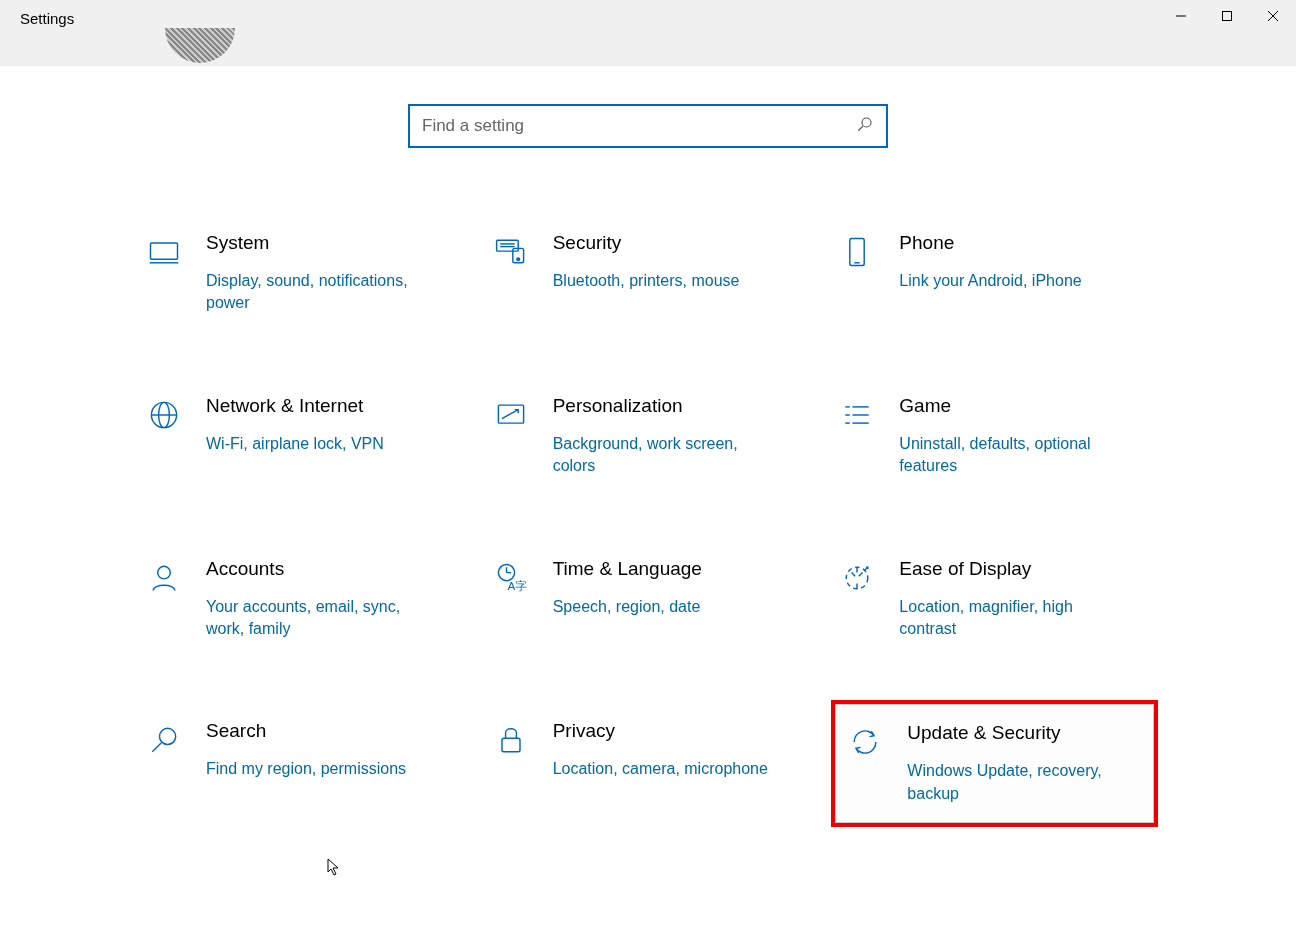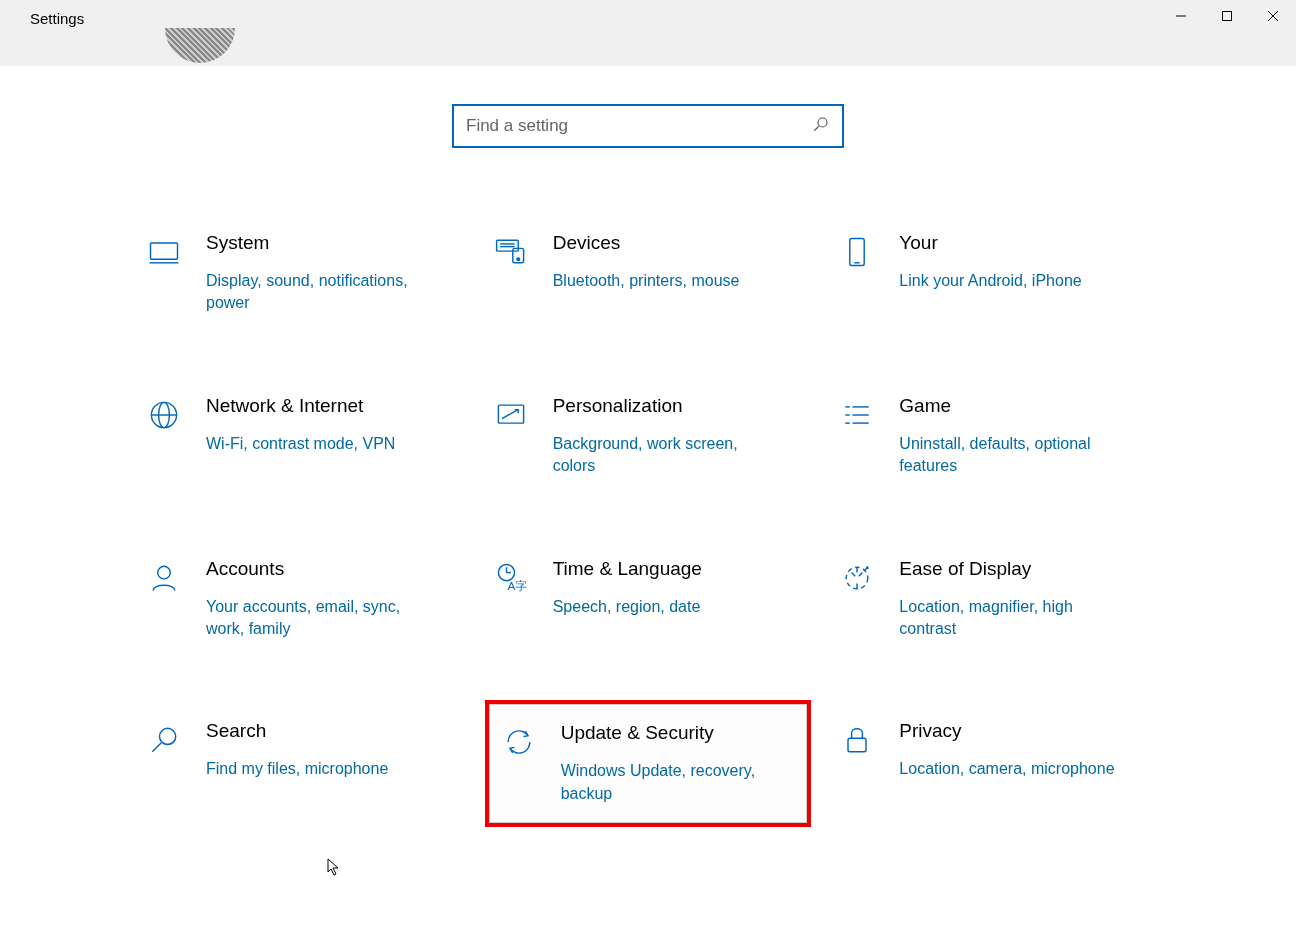--- a/index.html
+++ b/index.html
@@ -17,21 +17,21 @@
     .title-bar {
       height: 66px;
       background: #f0f0f0;
       display: flex;
       align-items: flex-start;
       justify-content: space-between;
       position: relative;
     }
     .title-text {
       font-size: 15px;
-      padding: 10px 30px;
+      padding: 10px 20px;
       color: #000;
     }
     .window-controls {
       display: flex;
       align-items: flex-start;
       height: 40px;
     }
     .win-btn {
       width: 46px;
       height: 32px;
@@ -56,21 +56,21 @@
       background: repeating-linear-gradient(45deg, #888 0 2px, #ccc 2px 4px);
       transform: translateY(-50%);
     }
     .content {
       padding-top: 38px;
       display: flex;
       flex-direction: column;
       align-items: center;
     }
     .search-box {
-      width: 392px;
+      width: 480px;
       height: 44px;
       border: 2px solid #0067c0;
       display: flex;
       align-items: center;
       padding: 0 12px;
       justify-content: space-between;
     }
     .search-box input {
       border: none;
       outline: none;
@@ -200,47 +200,47 @@
           <div class="icon-slot">
             <svg viewBox="0 0 40 40">
               <rect x="4" y="7" width="24" height="12" rx="1"></rect>
               <rect x="22" y="16" width="12" height="16" rx="2"></rect>
               <circle cx="28" cy="28" r="1.5" fill="#0067c0"></circle>
               <line x1="8" y1="11" x2="24" y2="11"></line>
               <line x1="8" y1="14" x2="24" y2="14"></line>
             </svg>
           </div>
           <div class="cat-text">
-            <div class="cat-title">Devices</div>
+            <div class="cat-title">Security</div>
             <div class="cat-desc">Bluetooth, printers, mouse</div>
           </div>
         </div>
         <div class="category">
           <div class="icon-slot">
             <svg viewBox="0 0 40 40">
               <rect x="12" y="5" width="16" height="30" rx="2"></rect>
               <line x1="17" y1="32" x2="23" y2="32"></line>
             </svg>
           </div>
           <div class="cat-text">
-            <div class="cat-title">Your</div>
+            <div class="cat-title">Phone</div>
             <div class="cat-desc">Link your Android, iPhone</div>
           </div>
         </div>
         <div class="category">
           <div class="icon-slot">
             <svg viewBox="0 0 40 40">
               <circle cx="20" cy="20" r="14"></circle>
               <ellipse cx="20" cy="20" rx="6" ry="14"></ellipse>
               <line x1="6" y1="20" x2="34" y2="20"></line>
             </svg>
           </div>
           <div class="cat-text">
             <div class="cat-title">Network &amp; Internet</div>
-            <div class="cat-desc">Wi-Fi, contrast mode, VPN</div>
+            <div class="cat-desc">Wi-Fi, airplane lock, VPN</div>
           </div>
         </div>
         <div class="category">
           <div class="icon-slot">
             <svg viewBox="0 0 40 40">
               <rect x="6" y="9" width="28" height="20" rx="1"></rect>
               <path d="M10 24 L28 14"></path>
               <path d="M24 14 L28 14 L28 18"></path>
             </svg>
           </div>
@@ -309,48 +309,48 @@
         </div>
         <div class="category">
           <div class="icon-slot">
             <svg viewBox="0 0 40 40">
               <circle cx="24" cy="16" r="9"></circle>
               <line x1="17" y1="23" x2="7" y2="33"></line>
             </svg>
           </div>
           <div class="cat-text">
             <div class="cat-title">Search</div>
-            <div class="cat-desc">Find my files, microphone</div>
+            <div class="cat-desc">Find my region, permissions</div>
+          </div>
+        </div>
+        <div class="category">
+          <div class="icon-slot">
+            <svg viewBox="0 0 40 40">
+              <rect x="10" y="18" width="20" height="15" rx="2"></rect>
+              <path d="M14 18 L14 12 C14 6 26 6 26 12 L26 18"></path>
+            </svg>
+          </div>
+          <div class="cat-text">
+            <div class="cat-title">Privacy</div>
+            <div class="cat-desc">Location, camera, microphone</div>
           </div>
         </div>
         <div class="category highlighted">
           <div class="icon-slot">
             <svg viewBox="0 0 40 40">
               <path d="M8 20 A12 12 0 0 1 30 13"></path>
               <path d="M27 8 L30 13 L25 14"></path>
               <path d="M32 20 A12 12 0 0 1 10 27"></path>
               <path d="M13 32 L10 27 L15 26"></path>
             </svg>
           </div>
           <div class="cat-text">
             <div class="cat-title">Update &amp; Security</div>
             <div class="cat-desc">Windows Update, recovery, backup</div>
           </div>
         </div>
-        <div class="category">
-          <div class="icon-slot">
-            <svg viewBox="0 0 40 40">
-              <rect x="10" y="18" width="20" height="15" rx="2"></rect>
-              <path d="M14 18 L14 12 C14 6 26 6 26 12 L26 18"></path>
-            </svg>
-          </div>
-          <div class="cat-text">
-            <div class="cat-title">Privacy</div>
-            <div class="cat-desc">Location, camera, microphone</div>
-          </div>
-        </div>
       </div>
   </div>
 </div>
 
 <svg class="cursor" width="16" height="20" viewBox="0 0 16 20" style="left:327px; top:858px;">
   <path d="M1 1 L1 14 L4 11 L7 17 L9 16 L6 10 L11 10 Z" fill="#fff" stroke="#000" stroke-width="1"></path>
 </svg>
 
 </body></html>

